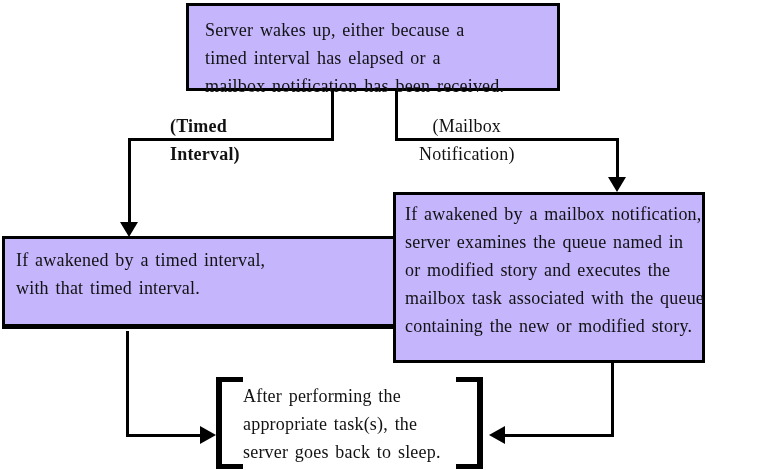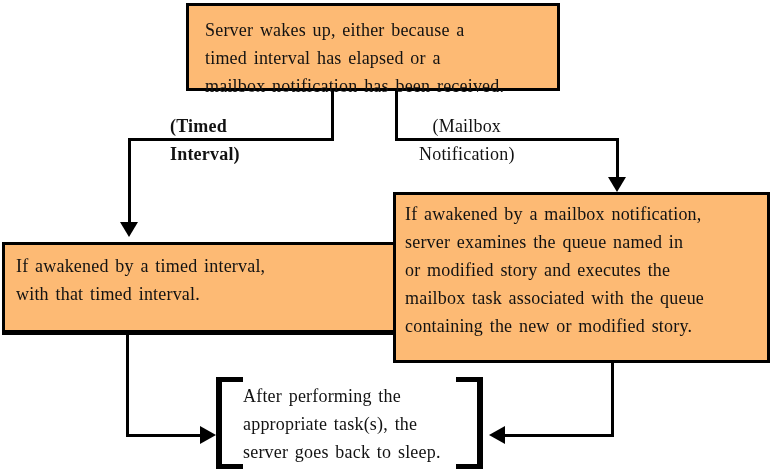--- a/index.html
+++ b/index.html
@@ -13,21 +13,21 @@
     height: 470px;
     background: #ffffff;
     font-family: "Liberation Serif", "DejaVu Serif", serif;
     color: #121212;
     overflow: hidden;
   }
   .box {
     position: absolute;
     box-sizing: border-box;
     border: 3px solid #000;
-    background: #fdba74;
+    background: #c4b5fd;
   }
   .tl {
     white-space: nowrap;
     font-size: 18px;
     line-height: 28px;
     word-spacing: 2px;
     letter-spacing: 0.2px;
   }
   .line {
     position: absolute;
@@ -100,26 +100,26 @@
 
   <div class="label" style="left:170px; top:112px;font-weight:bold;">
     <div class="tl">(Timed</div>
     <div class="tl">Interval)</div>
   </div>
   <div class="label" style="left:419px; top:112px;text-align:center;">
     <div class="tl">(Mailbox</div>
     <div class="tl">Notification)</div>
   </div>
 
-  <div class="box" style="left:2px; top:242px; width:404px; height:93px; border-right-width:5px; border-bottom-width:5px; padding:7px 0 4px 11px;">
+  <div class="box" style="left:2px; top:236px; width:404px; height:93px; border-right-width:5px; border-bottom-width:5px; padding:7px 0 4px 11px;">
     <div class="tl">If awakened by a timed interval,</div>
     <div class="tl">with that timed interval.</div>
   </div>
 
-  <div class="box" style="left:393px; top:192px; width:377px; height:171px; padding:5px 0 0 9px;">
+  <div class="box" style="left:393px; top:192px; width:312px; height:171px; padding:5px 0 0 9px;">
     <div class="tl">If awakened by a mailbox notification,</div>
     <div class="tl">server examines the queue named in</div>
     <div class="tl">or modified story and executes the</div>
     <div class="tl">mailbox task associated with the queue</div>
     <div class="tl">containing the new or modified story.</div>
   </div>
 
   <div class="line" style="left:126px; top:331px; width:3px; height:106px;"></div>
   <div class="line" style="left:126px; top:434px; width:76px; height:3px;"></div>
   <div class="arrow arrow-right" style="left:200px; top:426px;"></div>

